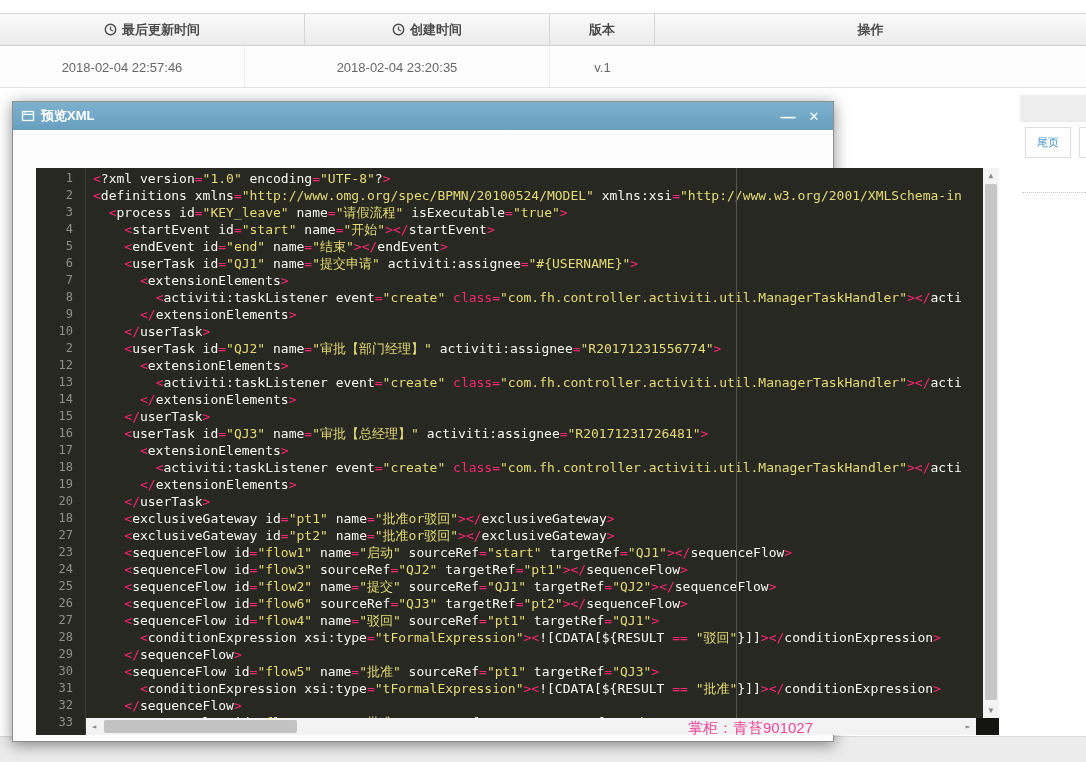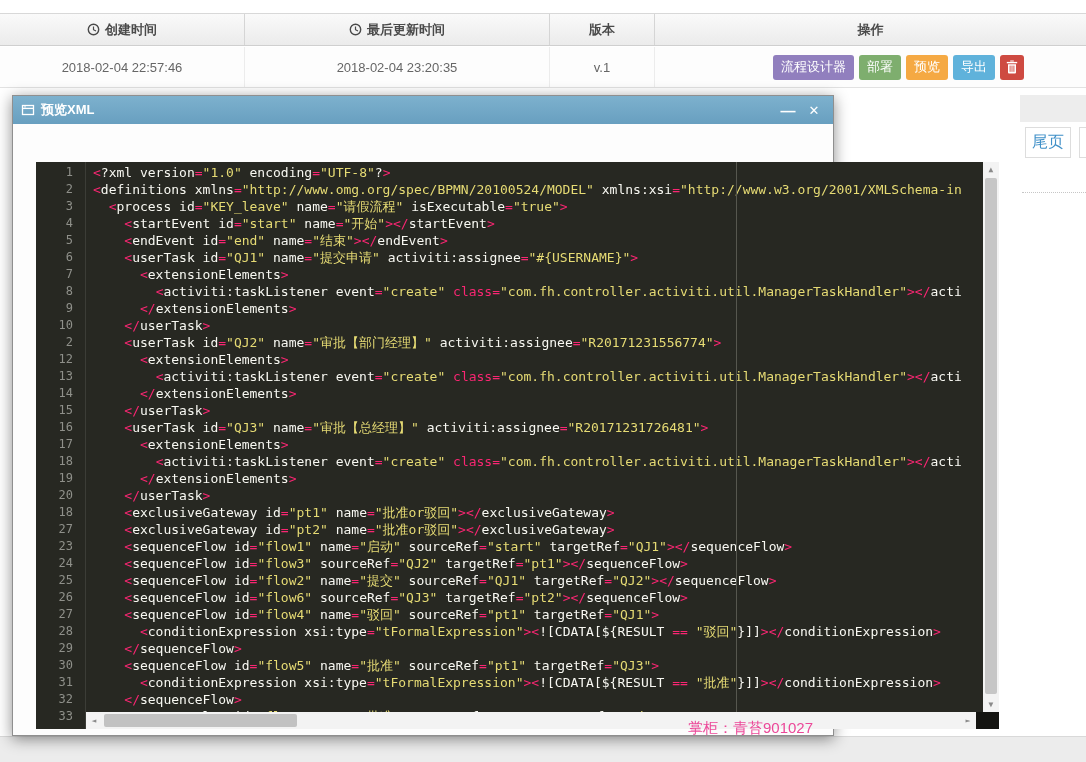--- a/index.html
+++ b/index.html
@@ -23,28 +23,28 @@
          display:flex; align-items:center; cursor:pointer; font-family:inherit; }
   .btn-designer { background:#917fbe; }
   .btn-deploy   { background:#7eae6e; }
   .btn-preview  { background:#f5a943; }
   .btn-export   { background:#5fb2db; }
   .btn-delete   { background:#ce4a41; padding:4px 6px; }
 
   
   .corner-gray { position:absolute; left:1020px; top:95px; width:66px; height:27px; background:#ededed; }
   .pg-last { position:absolute; left:1025px; top:127px; width:46px; height:31px; background:#fff;
-             border:1px solid #ddd; color:#4090c8; font-size:16px; display:flex; align-items:center;
+             border:1px solid #ddd; color:#4090c8; font-size:11px; display:flex; align-items:center;
              justify-content:center; cursor:pointer; }
   .pg-sliver { position:absolute; left:1079px; top:127px; width:9px; height:31px; background:#fff;
                border:1px solid #ddd; border-right:none; }
   .pg-dotted { position:absolute; left:1022px; top:192px; width:64px; border-top:1px dotted #c6c6c6; }
 
   
-  .modal { position:absolute; left:12px; top:95px; width:822px; height:641px; background:#fff;
+  .modal { position:absolute; left:12px; top:101px; width:822px; height:641px; background:#fff;
            border:1px solid #8f8f8f; box-shadow:0 3px 14px rgba(0,0,0,.45); z-index:20; }
   .titlebar { position:absolute; left:0; top:0; right:0; height:28px;
               background:linear-gradient(#7db1ce,#689fc0); display:flex; align-items:center;
               padding-left:8px; gap:6px; }
   .title { color:#fff; font-size:13px; font-weight:bold; }
   .win-btn { position:absolute; top:0; height:28px; display:flex; align-items:center; justify-content:center;
              color:#fff; font-weight:bold; cursor:pointer; width:22px; }
   .win-min { right:34px; font-size:15px; }
   .win-close { right:8px; font-size:13px; }
   .mbody { position:absolute; left:0; top:28px; right:0; bottom:0; background:#fdfdfd; }
@@ -78,60 +78,46 @@
   .owner { position:absolute; left:688px; top:719px; color:#ec4899; font-size:15px; z-index:40; }
 
   .icon-svg { display:block; }
 </style>
 </head>
 <body>
 
 <div class="page">
 
   <div class="thead">
+    <div class="th c2">
+      <svg class="icon-svg" width="13" height="13" viewBox="0 0 13 13">
+          <circle cx="6.5" cy="6.5" r="5.2" fill="none" stroke="#4a4a4a" stroke-width="1.4"></circle>
+          <path d="M6.5 3.6 V6.7 L9 8" fill="none" stroke="#4a4a4a" stroke-width="1.2"></path>
+        </svg>
+      <span>最后更新时间</span>
+    </div>
     <div class="th c1">
       <svg class="icon-svg" width="13" height="13" viewBox="0 0 13 13">
           <circle cx="6.5" cy="6.5" r="5.2" fill="none" stroke="#4a4a4a" stroke-width="1.4"></circle>
           <path d="M6.5 3.6 V6.7 L9 8" fill="none" stroke="#4a4a4a" stroke-width="1.2"></path>
         </svg>
       <span>创建时间</span>
     </div>
-    <div class="th c2">
-      <svg class="icon-svg" width="13" height="13" viewBox="0 0 13 13">
-          <circle cx="6.5" cy="6.5" r="5.2" fill="none" stroke="#4a4a4a" stroke-width="1.4"></circle>
-          <path d="M6.5 3.6 V6.7 L9 8" fill="none" stroke="#4a4a4a" stroke-width="1.2"></path>
-        </svg>
-      <span>最后更新时间</span>
-    </div>
     <div class="th c3">
       <span>版本</span>
     </div>
     <div class="th c4">
       <span>操作</span>
     </div>
   </div>
 
   <div class="trow">
     <div class="td c1">2018-02-04 22:57:46</div>
     <div class="td c2">2018-02-04 23:20:35</div>
     <div class="td c3">v.1</div>
-    <div class="td c4 actions">
-      <button class="btn btn-designer">流程设计器</button>
-      <button class="btn btn-deploy">部署</button>
-      <button class="btn btn-preview">预览</button>
-      <button class="btn btn-export">导出</button>
-      <button class="btn btn-delete">
-        <svg width="12" height="14" viewBox="0 0 12 14">
-            <path fill="#fff" d="M4.2 0.5h3.6v1H4.2z"></path>
-            <rect x="0.8" y="1.9" width="10.4" height="1.4" fill="#fff"></rect>
-            <path fill="#fff" d="M2 4.3h8v8.2a1 1 0 0 1-1 1H3a1 1 0 0 1-1-1z M4.2 5.6v6 M6 5.6v6 M7.8 5.6v6"></path>
-            <path stroke="#ce4a41" stroke-width="0.9" d="M4.1 5.6v6.2 M6 5.6v6.2 M7.9 5.6v6.2"></path>
-          </svg>
-      </button>
-    </div>
   </div>
 
   <div class="corner-gray"></div>
   <div class="pg-last">尾页</div>
   <div class="pg-sliver"></div>
   <div class="pg-dotted"></div>
 
   <div class="footband"></div>
   <div class="owner">掌柜：青苔901027</div>
 

